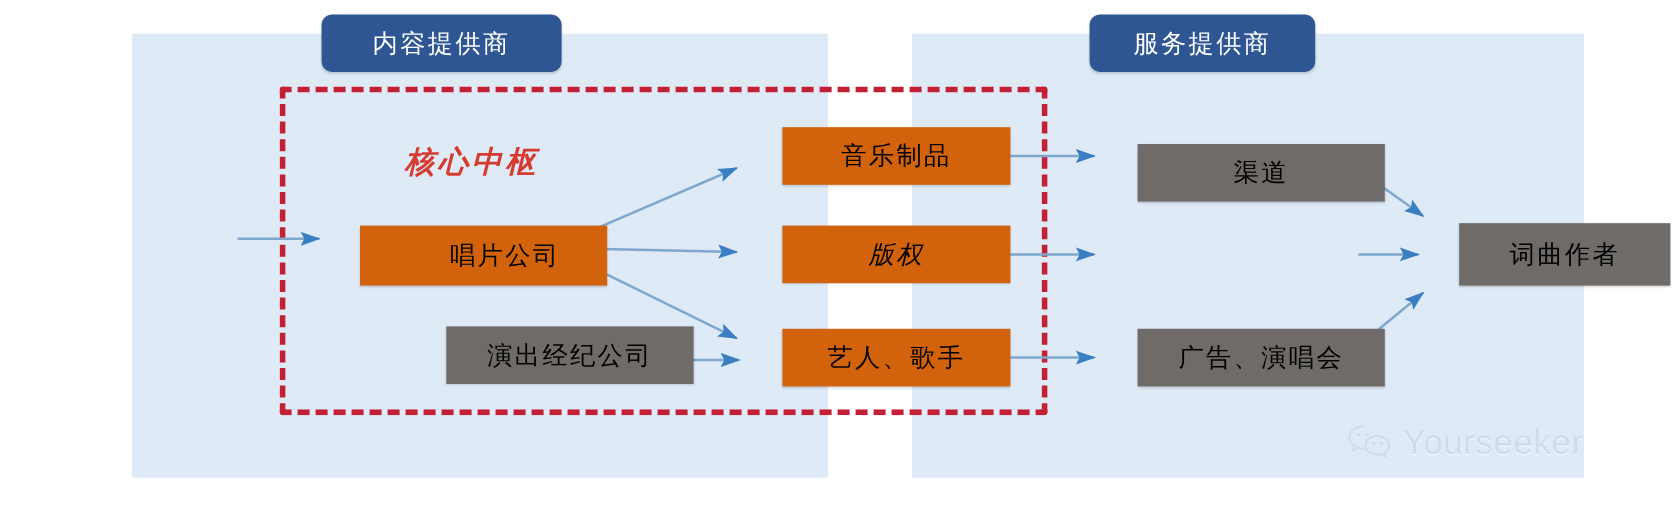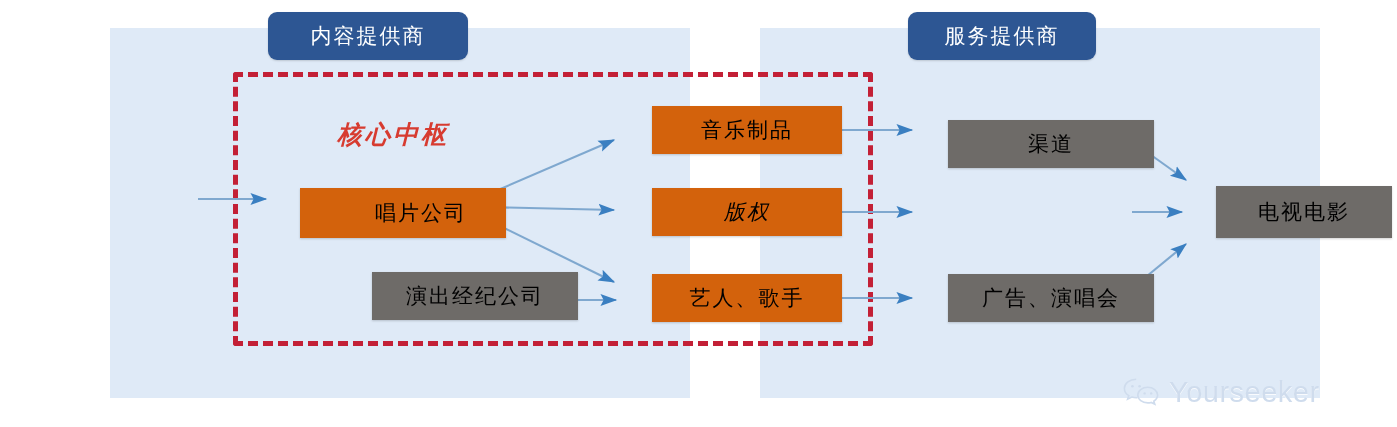--- a/index.html
+++ b/index.html
@@ -105,23 +105,22 @@
     height: 427px;
     pointer-events: none;
   }
 
   
   #watermark {
     position: absolute;
     left: 1122px;
     top: 352px;
     display: flex;
-    align-items: flex-start;
+    align-items: center;
     gap: 9px;
-    margin-top: 24px;
   }
   #watermark-text {
     font-size: 29px;
     color: #cfdced;
     letter-spacing: 0.5px;
     text-shadow: 0 1px 0 rgba(255,255,255,0.8);
   }
 </style>
 </head>
 <body>
@@ -178,21 +177,21 @@
 
   <div class="node orange" id="node-copyright">版权</div>
 
   <div class="node orange" id="node-artists">艺人、歌手</div>
 
   <div class="node gray" id="node-channel">渠道</div>
 
 
   <div class="node gray" id="node-ads-concerts">广告、演唱会</div>
 
-  <div class="node gray" id="node-consumers">电视电影</div>
+  <div class="node gray" id="node-consumers">词曲作者</div>
 
   <div id="watermark">
     <span>
       <svg width="38" height="30" viewBox="0 0 38 30" xmlns="http://www.w3.org/2000/svg">
         <g fill="none" stroke="#cfdced" stroke-width="1.6">
           <path d="M14.2 3.2C7.7 3.2 2.4 7.3 2.4 12.4c0 2.9 1.7 5.5 4.4 7.2l-1.2 3.6 4.2-2.1c1.4.4 2.9.6 4.4.6.4 0 .8 0 1.2-.05"></path>
           <path d="M35.6 19.1c0-4.3-4.4-7.8-9.9-7.8s-9.9 3.5-9.9 7.8 4.4 7.8 9.9 7.8c1.2 0 2.4-.17 3.5-.48l3.6 1.8-1-3c2.3-1.43 3.8-3.6 3.8-6.1z"></path>
         </g>
         <g fill="#cfdced">
           <circle cx="10.4" cy="10.2" r="1.3"></circle>

